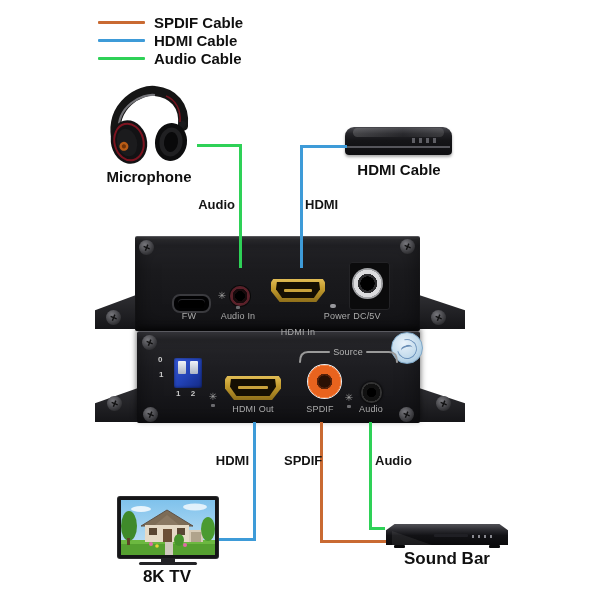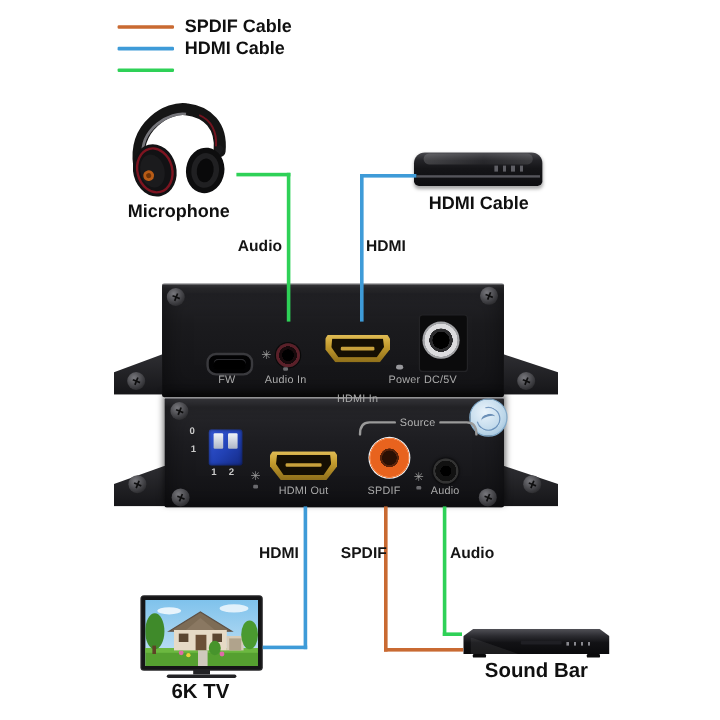--- a/index.html
+++ b/index.html
@@ -131,20 +131,21 @@
     <div class="legend-row">
       <span class="legend-line" style="background-color: rgb(201, 106, 50);"></span>
       <span class="legend-label">SPDIF Cable</span>
     </div>
     <div class="legend-row">
       <span class="legend-line" style="background-color: rgb(62, 155, 216);"></span>
       <span class="legend-label">HDMI Cable</span>
     </div>
     <div class="legend-row">
       <span class="legend-line" style="background-color: rgb(46, 209, 87);"></span>
+      <span class="legend-label">Audio Cable</span>
     </div>
   </div>
 
   <svg class="abs" style="left:103px;top:84px;z-index:2;" width="95" height="84" viewBox="0 0 95 84">
     <path d="M13,54 C8,20 38,5 52,7 C70,9 82,21 80,42" fill="none" stroke="#151515" stroke-width="10" stroke-linecap="round"></path>
     <path d="M16,48 C13,22 40,9 52,11" fill="none" stroke="#86868c" stroke-width="2.2" opacity="0.85"></path>
     <path d="M63,12 C73,16 78,26 77,38" fill="none" stroke="#7d1420" stroke-width="1.6" opacity="0.9"></path>
     <path d="M80,40 L74,48" stroke="#1a1a1c" stroke-width="6" stroke-linecap="round"></path>
     <g transform="rotate(8 68 58)">
       <ellipse cx="68" cy="58" rx="16" ry="19" fill="#0d0d0e"></ellipse>
@@ -287,21 +288,21 @@
       <ellipse cx="87" cy="29" rx="7" ry="12" fill="#4a9a30"></ellipse>
       <ellipse cx="58" cy="40" rx="5" ry="6" fill="#47942c"></ellipse>
       <circle cx="30" cy="44" r="2" fill="#e06aa8"></circle>
       <circle cx="36" cy="46" r="1.8" fill="#e8d23a"></circle>
       <circle cx="64" cy="45" r="2" fill="#e06aa8"></circle>
       <rect x="44" y="42" width="8" height="13" fill="#cfc9bd"></rect>
     </svg>
   </div>
   <div class="tv-neck"></div>
   <div class="tv-base"></div>
-  <div class="cap cap-lg" style="left:167px;top:567px;">6K TV</div>
+  <div class="cap cap-lg" style="left:167px;top:567px;">8K TV</div>
 
   <div class="sbar">
     <div class="gloss"></div>
     <div class="tray"></div>
     <div class="leds"></div>
   </div>
   <div class="sbar-foot" style="left:394px;"></div>
   <div class="sbar-foot" style="left:489px;"></div>
   <div class="cap cap-lg" style="left:447px;top:549px;">Sound Bar</div>
 

